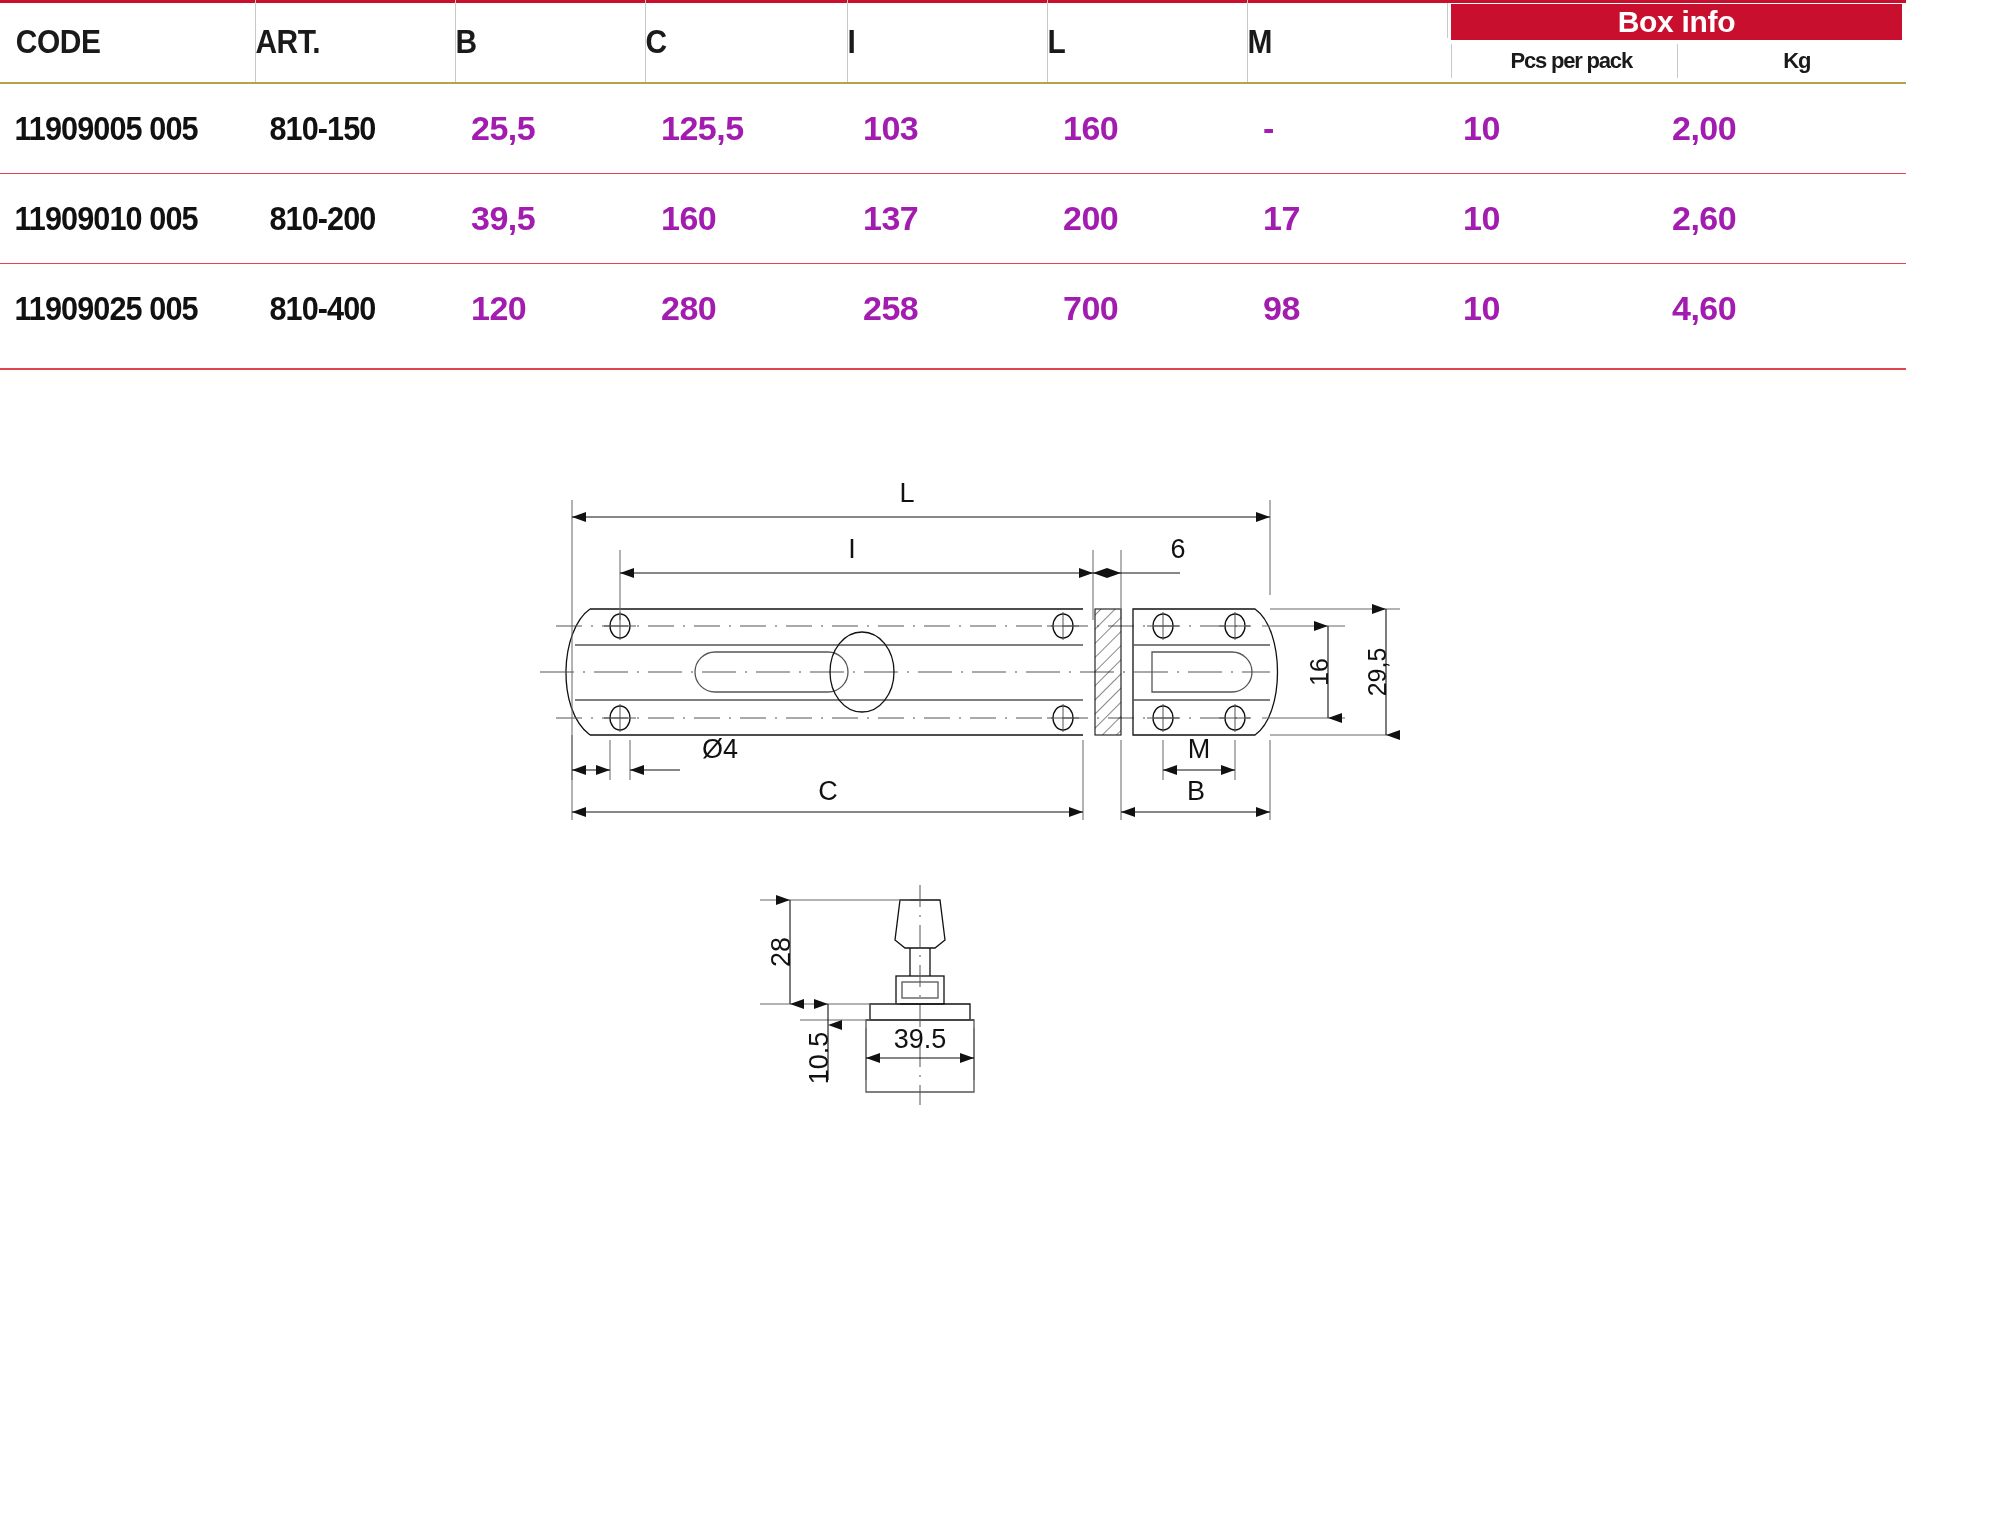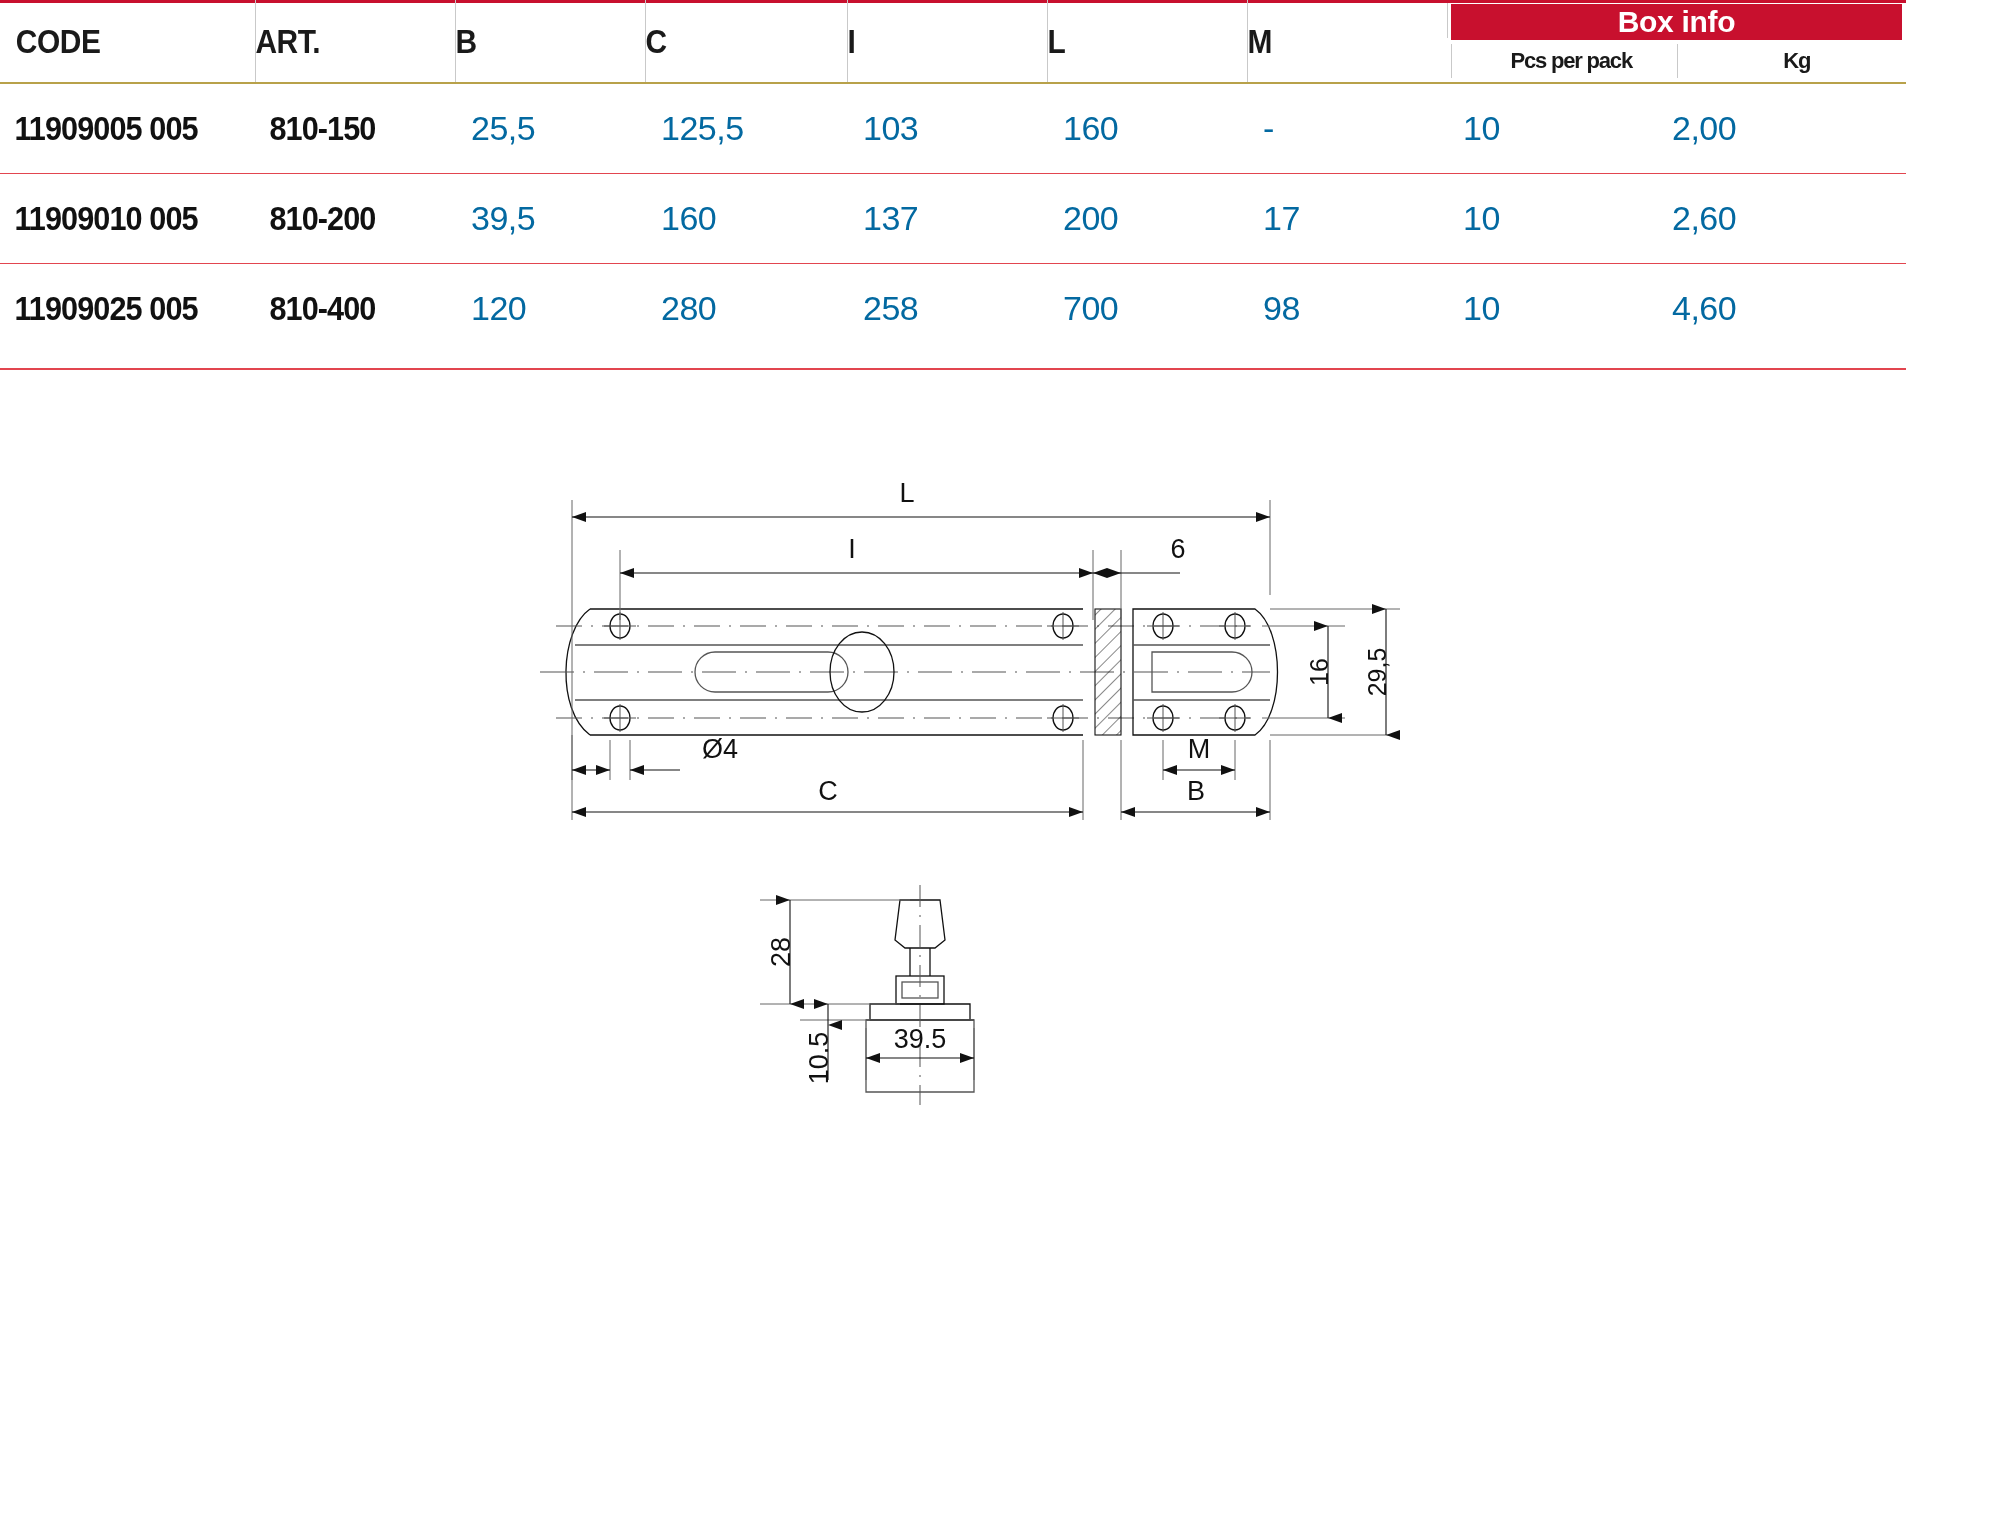--- a/index.html
+++ b/index.html
@@ -65,22 +65,22 @@
     flex:1 1 0;
     border-left:1px solid #c9c9c9;
     white-space:nowrap;
   }
 
   .data-row { height:90px;padding-left:41px; }
   .data-row td {
     border-top:1.5px solid #e2454f;
     font-size:34px;
     padding-left:16px;
-    font-weight:400;
-    color:#0369a1;
+    font-weight:700;
+    color:#a21caf;
     letter-spacing:-0.5px;
   }
   .data-row td.code,
   .data-row td.art {
     font-weight:bold;
     color:#111;
     letter-spacing:-1px;
     transform:scaleX(0.9);
     transform-origin:left center;
   }

